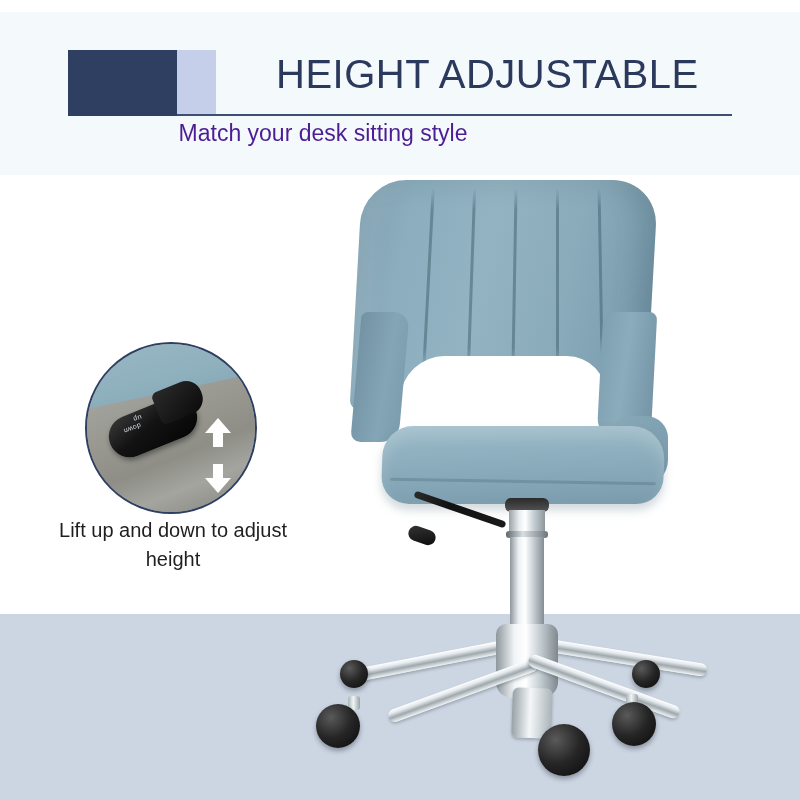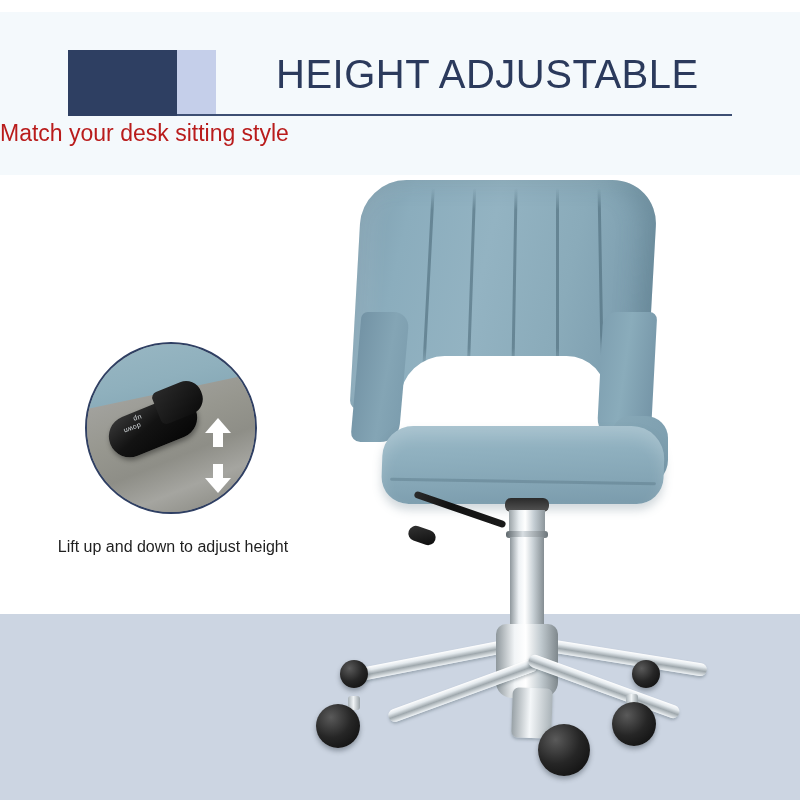--- a/index.html
+++ b/index.html
@@ -53,23 +53,23 @@
   .rule {
     position: absolute;
     left: 177px; top: 102px;
     width: 555px; height: 2px;
     background: #3d4f73;
   }
   .subtitle {
     position: absolute;
     left: 0; top: 108px;
     width: 646px;
-    text-align: left;
+    text-align: center;
     font-size: 23px;
-    color: #b91c1c;
+    color: #4c1d95;
     font-weight: 400;
   }
 
   
   .floor-band {
     position: absolute;
     left: 0; top: 602px;
     width: 800px; height: 198px;
     background: #ccd5e2;
   }
@@ -150,24 +150,24 @@
     border-right: 13px solid transparent;
     border-top: 15px solid #ffffff;
   }
   .dc-arrow-dn .stem {
     position: absolute; left: 8px; top: 0;
     width: 10px; height: 14px; background: #ffffff;
   }
 
   .detail-caption {
     position: absolute;
-    left: 48px; top: 520px;
+    left: 48px; top: 504px;
     width: 250px;
     text-align: center;
-    font-size: 16px;
+    font-size: 20px;
     line-height: 29px;
     color: #1f1f1f;
   }
 
   
   .chair { position: absolute; left: 0; top: 0; width: 800px; height: 800px; }
 
   
   .back-shell {
     position: absolute;

